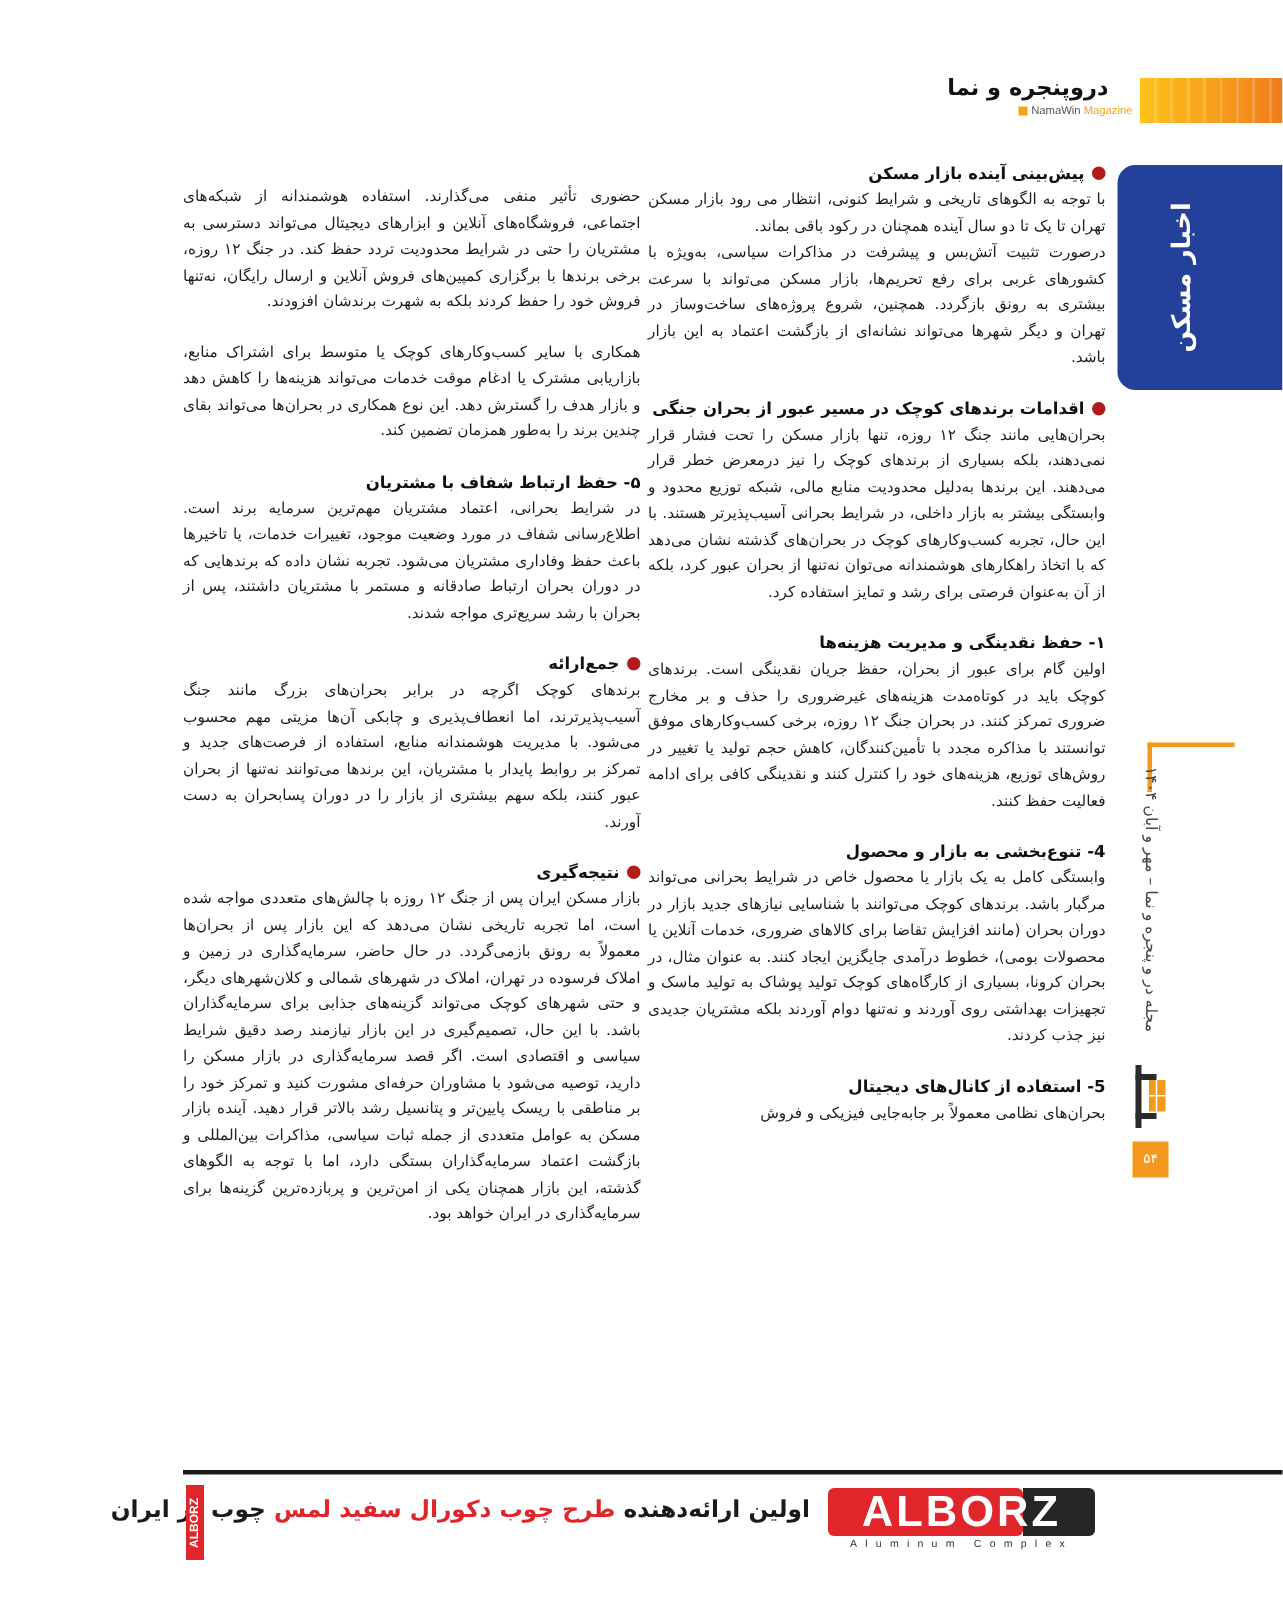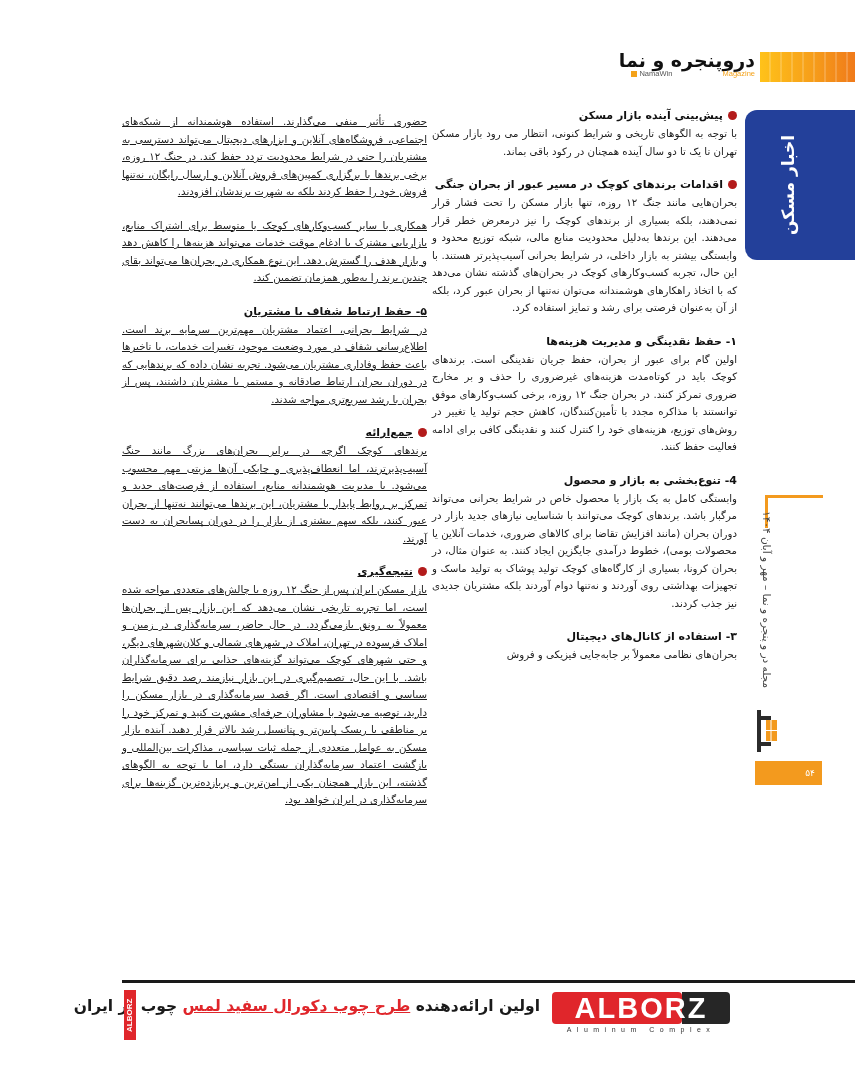--- a/index.html
+++ b/index.html
@@ -8,57 +8,57 @@
     font-family: "DejaVu Sans", sans-serif; color:#1a1a1a;
   }
   .abs { position:absolute; }
 
   
   .logo-wrap { left:640px; top:52px; width:215px; height:30px; }
   .logo-bar { position:absolute; right:0; top:0; width:95px; height:30px;
     background:linear-gradient(90deg,#ffc21a 0%,#f7a21a 50%,#f07a1a 100%); }
   .logo-bar::before { content:""; position:absolute; inset:0;
     background:repeating-linear-gradient(90deg, rgba(255,255,255,0.0) 0 9px, rgba(255,255,255,0.18) 9px 11px); }
-  .logo-fa { position:absolute; right:100px; top:-3px; font-size:19px; font-weight:bold; color:#111; direction:rtl; white-space:nowrap; font-family:"DejaVu Sans", sans-serif; }
+  .logo-fa { position:absolute; right:116px; top:-3px; font-size:15px; font-weight:bold; color:#111; direction:rtl; white-space:nowrap; font-family:"DejaVu Sans", sans-serif; }
   .logo-en { position:absolute; right:100px; top:17px; font-size:7.5px; white-space:nowrap; color:#555; font-family:"Liberation Sans", sans-serif; }
-  .logo-en .mag { color:#f4a21a;margin-left:48px; }
+  .logo-en .mag { color:#f4a21a; }
   .logo-en .box { display:inline-block; width:6px; height:6px; background:#f4a21a; margin-right:2px; vertical-align:middle; }
 
   
   .section-tab { left:745px; top:110px; width:110px; height:150px; background:#23409a; border-radius:12px 0 0 12px; }
   .section-tab-label { position:absolute; left:28px; top:10px; width:30px; height:130px;
     writing-mode:vertical-rl; transform:rotate(180deg); color:#fff; font-size:17px; font-weight:bold;
     display:flex; align-items:center; justify-content:center; white-space:nowrap; }
 
   
   .side-corner { left:765px; top:495px; width:55px; height:30px; border-top:3px solid #f39a1e; border-left:3px solid #f39a1e; }
   .side-text { left:755px; top:528px; width:24px; height:160px; writing-mode:vertical-rl; color:#444; font-size:10.5px;
     white-space:nowrap; direction:rtl; display:flex; align-items:center; }
   .side-icon { left:754px; top:710px; width:26px; height:42px; }
   .page-num { left:755px; top:761px; width:24px; height:24px; background:#f39a1e; color:#fff; font-size:9px;
-    display:flex; align-items:center; justify-content:center;padding-left:43px; }
+    display:flex; align-items:center; justify-content:center; }
 
   
   .col { direction:rtl; text-align:justify; font-size:10.2px; line-height:17.5px; color:#1c1c1c; }
   .col p { margin:0; text-align-last:right; }
   .col h3 { margin:0; font-size:11px; font-weight:bold; line-height:18px; color:#111; }
   .bullet { display:inline-block; width:9px; height:9px; border-radius:50%; background:#b31b1b; margin-left:5px; vertical-align:-1px; }
   .col-right { left:432px; top:107px; width:305px; }
-  .col-left { left:122px; top:113px; width:305px;text-decoration:underline; }
+  .col-left { left:122px; top:123px; width:305px; }
   .gap { height:16px; }
 
   
   .rule { left:122px; top:980px; width:735px; height:3px; background:#1a1a1a; }
   .ad-logo { left:552px; top:992px; width:178px; height:40px; }
   .ad-logo .red { position:absolute; left:0; top:0; width:130px; height:32px; background:#e0262b; border-radius:4px; }
   .ad-logo .dark { position:absolute; left:130px; top:0; width:48px; height:32px; background:#262626; border-radius:0 4px 4px 0; }
   .ad-logo .word { position:absolute; left:0; top:0; width:178px; height:32px; font-family:"Liberation Sans", sans-serif; font-size:29px; font-weight:bold; color:#fff; letter-spacing:2px; text-align:center; line-height:32px; }
   .ad-logo .sub { position:absolute; left:0; top:34px; width:178px; font-family:"Liberation Sans", sans-serif; font-size:7px; color:#333; letter-spacing:5.5px; text-align:center; }
   .ad-text { left:150px; top:997px; width:390px; direction:rtl; font-size:15.5px; font-weight:bold; color:#1a1a1a; white-space:nowrap; text-align:right; }
-  .ad-text .hl { color:#e0262b;text-decoration:underline; }
+  .ad-text .hl { color:#e0262b; }
   .mini-logo { left:124px; top:990px; width:12px; height:50px; writing-mode:vertical-rl; transform:rotate(180deg); font-family:"Liberation Sans", sans-serif; font-size:8px; font-weight:bold; color:#fff; background:#e0262b; text-align:center; line-height:12px; }
 </style>
 </head>
 <body>
 
 <div class="abs logo-wrap">
   <div class="logo-bar"></div>
   <div class="logo-fa">دروپنجره و نما</div>
   <div class="logo-en">
     <span class="box"></span><span>NamaWin</span> <span class="mag">Magazine</span>
@@ -79,31 +79,32 @@
     <rect x="12" y="10" width="11" height="10" fill="#f39a1e"></rect>
     <rect x="12" y="21" width="11" height="10" fill="#f39a1e"></rect>
     <line x1="17" y1="10" x2="17" y2="31" stroke="#fff" stroke-width="1"></line>
   </svg>
 </div>
 <div class="abs page-num">۵۴</div>
 
 <div class="abs col col-right">
   <h3><span class="bullet"></span><span>پیش‌بینی آینده بازار مسکن</span></h3>
   <p>با توجه به الگوهای تاریخی و شرایط کنونی، انتظار می رود بازار مسکن تهران تا یک تا دو سال آینده همچنان در رکود باقی بماند.</p>
+  <p>درصورت تثبیت آتش‌بس و پیشرفت در مذاکرات سیاسی، به‌ویژه با کشورهای غربی برای رفع تحریم‌ها، بازار مسکن می‌تواند با سرعت بیشتری به رونق بازگردد. همچنین، شروع پروژه‌های ساخت‌وساز در تهران و دیگر شهرها می‌تواند نشانه‌ای از بازگشت اعتماد به این بازار باشد.</p>
   <div class="gap"></div>
   <h3><span class="bullet"></span><span>اقدامات برندهای کوچک در مسیر عبور از بحران جنگی</span></h3>
   <p>بحران‌هایی مانند جنگ ۱۲ روزه، تنها بازار مسکن را تحت فشار قرار نمی‌دهند، بلکه بسیاری از برندهای کوچک را نیز درمعرض خطر قرار می‌دهند. این برندها به‌دلیل محدودیت منابع مالی، شبکه توزیع محدود و وابستگی بیشتر به بازار داخلی، در شرایط بحرانی آسیب‌پذیرتر هستند. با این حال، تجربه کسب‌وکارهای کوچک در بحران‌های گذشته نشان می‌دهد که با اتخاذ راهکارهای هوشمندانه می‌توان نه‌تنها از بحران عبور کرد، بلکه از آن به‌عنوان فرصتی برای رشد و تمایز استفاده کرد.</p>
   <div class="gap"></div>
   <h3>۱- حفظ نقدینگی و مدیریت هزینه‌ها</h3>
   <p>اولین گام برای عبور از بحران، حفظ جریان نقدینگی است. برندهای کوچک باید در کوتاه‌مدت هزینه‌های غیرضروری را حذف و بر مخارج ضروری تمرکز کنند. در بحران جنگ ۱۲ روزه، برخی کسب‌وکارهای موفق توانستند با مذاکره مجدد با تأمین‌کنندگان، کاهش حجم تولید یا تغییر در روش‌های توزیع، هزینه‌های خود را کنترل کنند و نقدینگی کافی برای ادامه فعالیت حفظ کنند.</p>
   <div class="gap"></div>
   <h3>4- تنوع‌بخشی به بازار و محصول</h3>
   <p>وابستگی کامل به یک بازار یا محصول خاص در شرایط بحرانی می‌تواند مرگبار باشد. برندهای کوچک می‌توانند با شناسایی نیازهای جدید بازار در دوران بحران (مانند افزایش تقاضا برای کالاهای ضروری، خدمات آنلاین یا محصولات بومی)، خطوط درآمدی جایگزین ایجاد کنند. به عنوان مثال، در بحران کرونا، بسیاری از کارگاه‌های کوچک تولید پوشاک به تولید ماسک و تجهیزات بهداشتی روی آوردند و نه‌تنها دوام آوردند بلکه مشتریان جدیدی نیز جذب کردند.</p>
   <div class="gap"></div>
-  <h3>۳- استفاده از کانال‌های دیجیتال</h3>
+  <h3>5- استفاده از کانال‌های دیجیتال</h3>
   <p>بحران‌های نظامی معمولاً بر جابه‌جایی فیزیکی و فروش</p>
 </div>
 
 <div class="abs col col-left">
   <p>حضوری تأثیر منفی می‌گذارند. استفاده هوشمندانه از شبکه‌های اجتماعی، فروشگاه‌های آنلاین و ابزارهای دیجیتال می‌تواند دسترسی به مشتریان را حتی در شرایط محدودیت تردد حفظ کند. در جنگ ۱۲ روزه، برخی برندها با برگزاری کمپین‌های فروش آنلاین و ارسال رایگان، نه‌تنها فروش خود را حفظ کردند بلکه به شهرت برندشان افزودند.</p>
   <div class="gap"></div>
   <p>همکاری با سایر کسب‌وکارهای کوچک یا متوسط برای اشتراک منابع، بازاریابی مشترک یا ادغام موقت خدمات می‌تواند هزینه‌ها را کاهش دهد و بازار هدف را گسترش دهد. این نوع همکاری در بحران‌ها می‌تواند بقای چندین برند را به‌طور همزمان تضمین کند.</p>
   <div class="gap"></div>
   <h3>۵- حفظ ارتباط شفاف با مشتریان</h3>
   <p>در شرایط بحرانی، اعتماد مشتریان مهم‌ترین سرمایه برند است. اطلاع‌رسانی شفاف در مورد وضعیت موجود، تغییرات خدمات، یا تاخیرها باعث حفظ وفاداری مشتریان می‌شود. تجربه نشان داده که برندهایی که در دوران بحران ارتباط صادقانه و مستمر با مشتریان داشتند، پس از بحران با رشد سریع‌تری مواجه شدند.</p>

